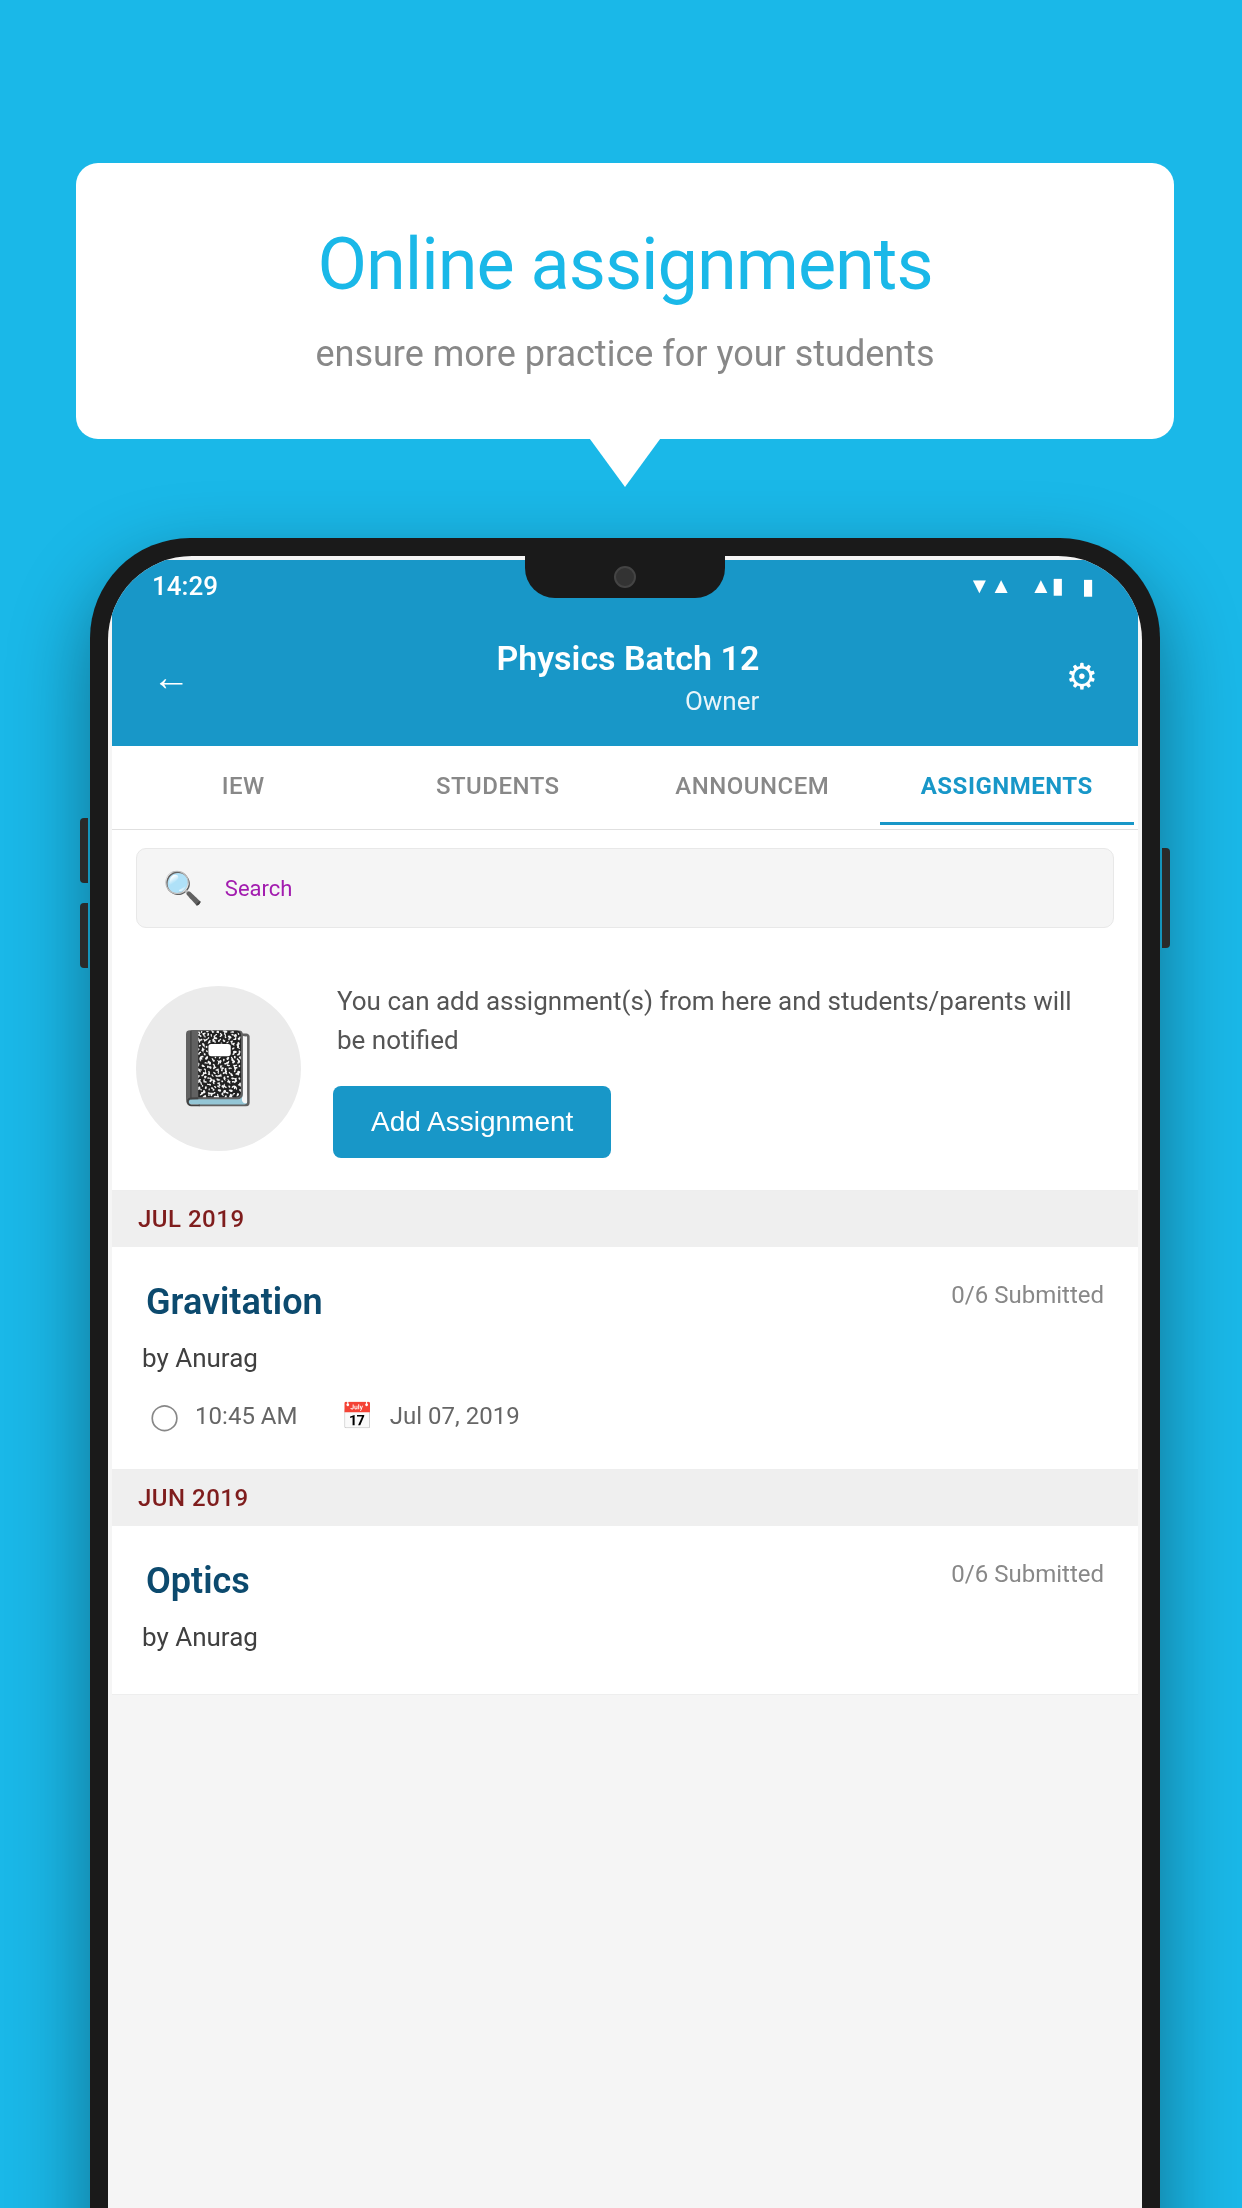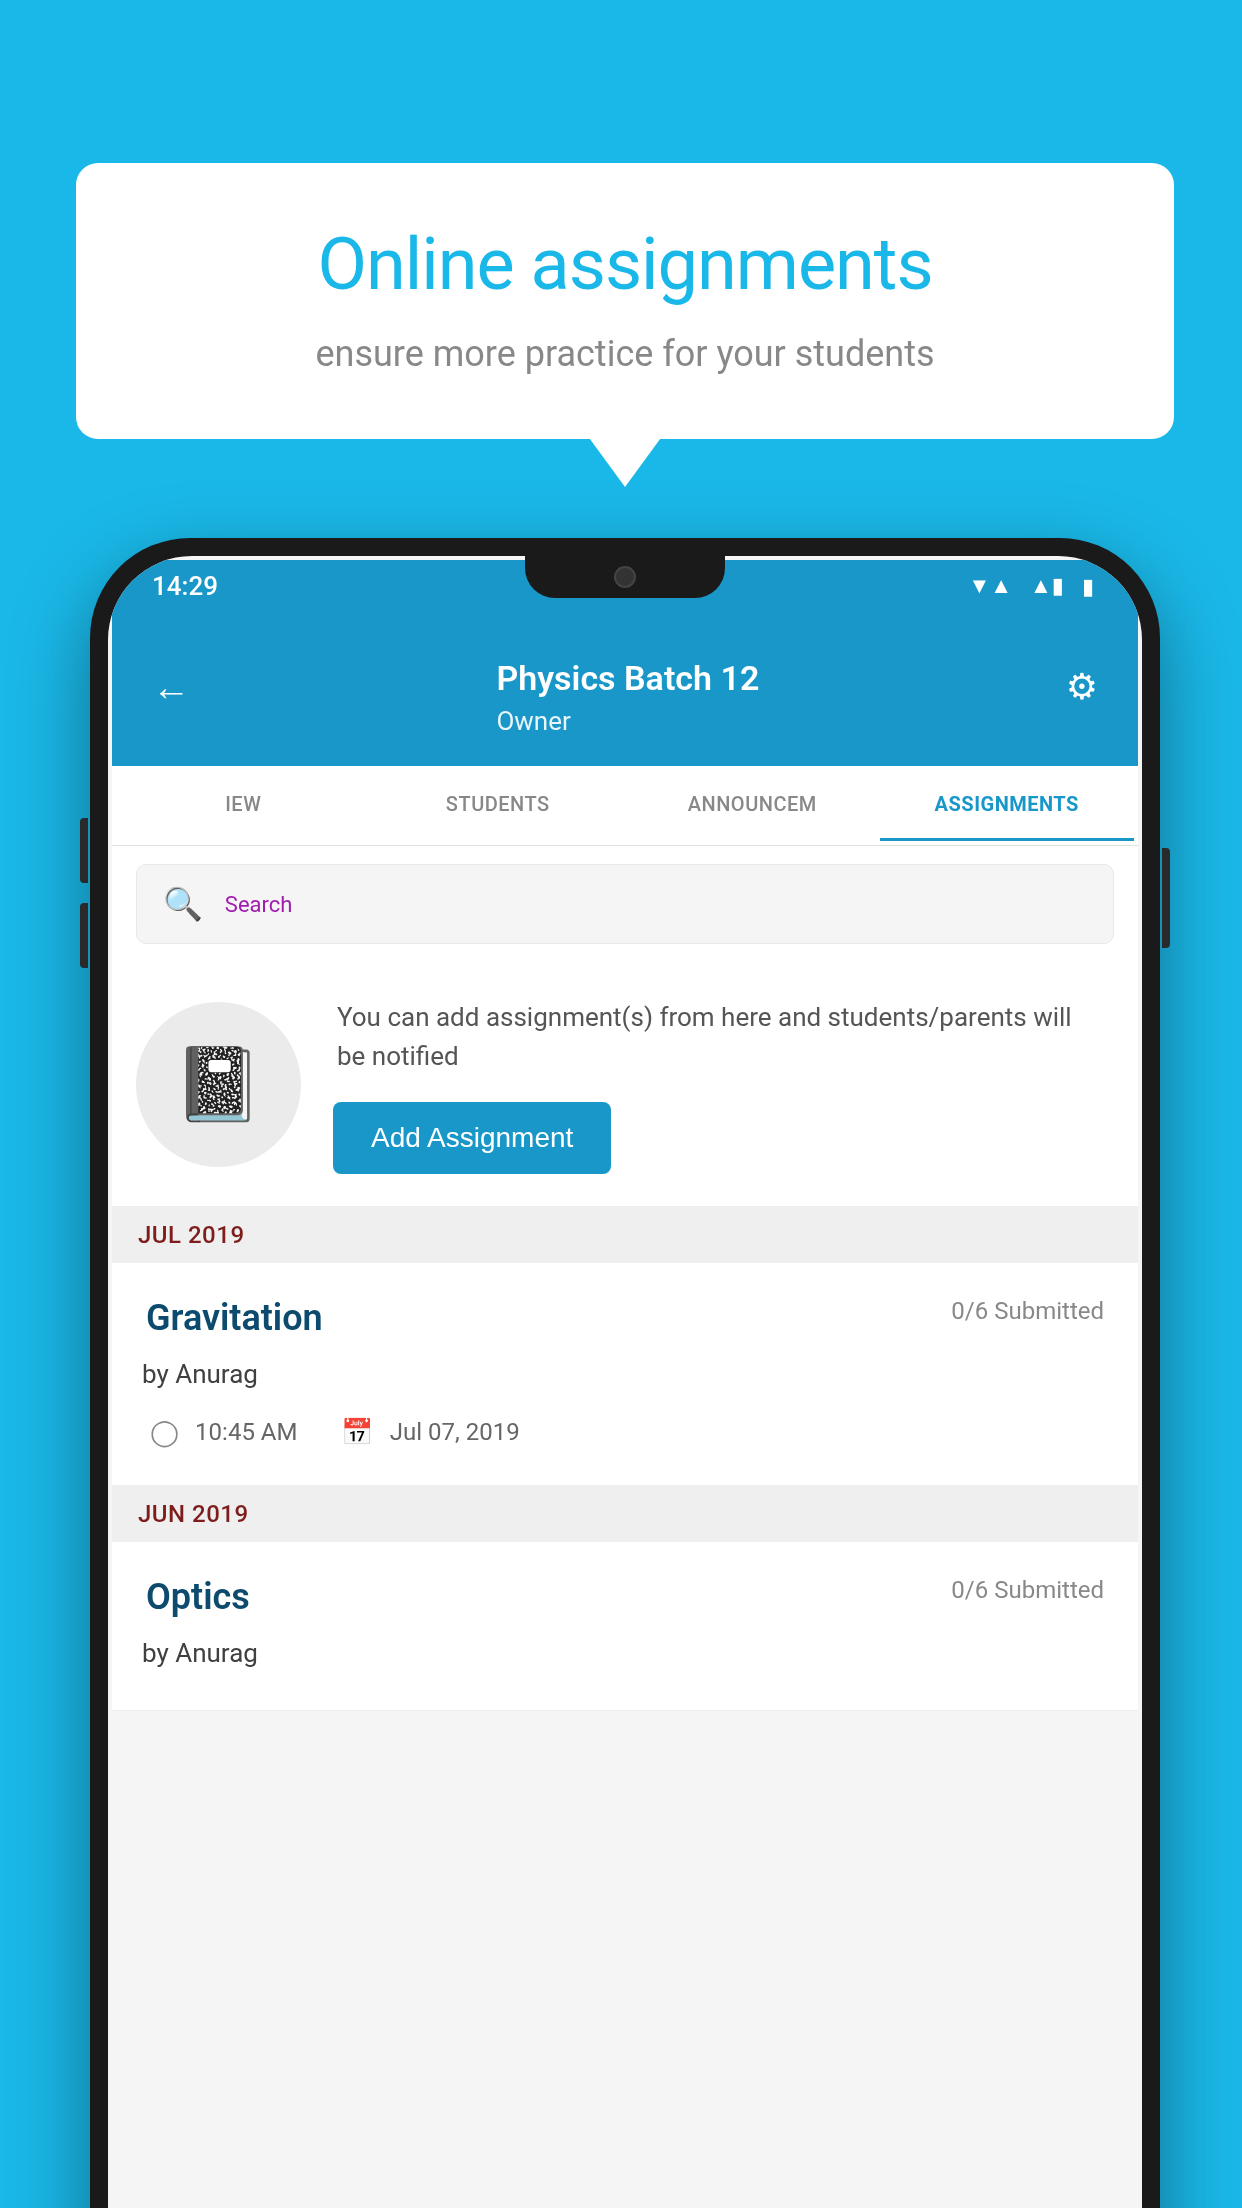--- a/index.html
+++ b/index.html
@@ -149,22 +149,21 @@
       justify-content: space-between;
     }
 
     .back-arrow {
       color: white;
       font-size: 38px;
       cursor: pointer;
     }
 
     .header-center {
-      text-align: left;
-      margin-top: 20px;
+      text-align: right;
     }
 
     .header-title {
       color: white;
       font-size: 34px;
       font-weight: 600;
     }
 
     .header-subtitle {
       color: rgba(255,255,255,0.9);
@@ -181,21 +180,21 @@
       background: white;
       display: flex;
       border-bottom: 1px solid #e0e0e0;
       overflow: hidden;
     }
 
     .tab {
       flex: 1;
       text-align: center;
       padding: 22px 10px;
-      font-size: 20px;
+      font-size: 24px;
       color: #888;
       font-weight: 500;
       letter-spacing: 0.5px;
       cursor: pointer;
       white-space: nowrap;
     }
 
     .tab.active {
       color: #1897c8;
       border-bottom: 3px solid #1897c8;

